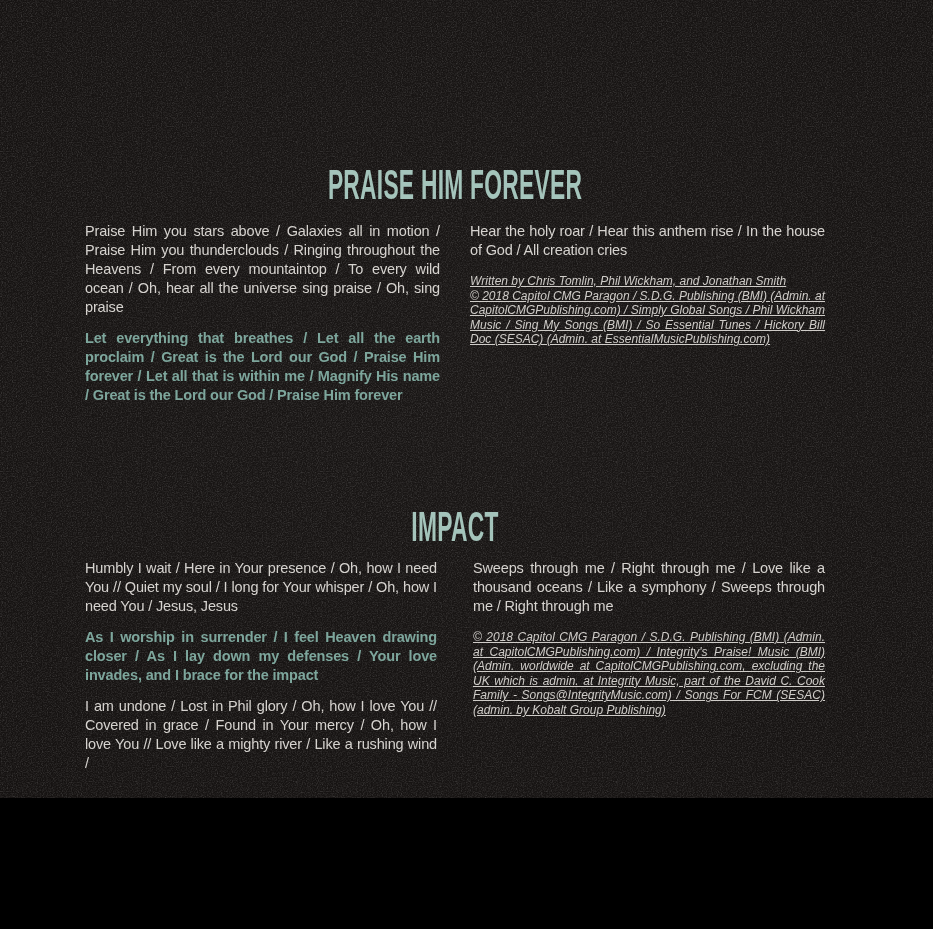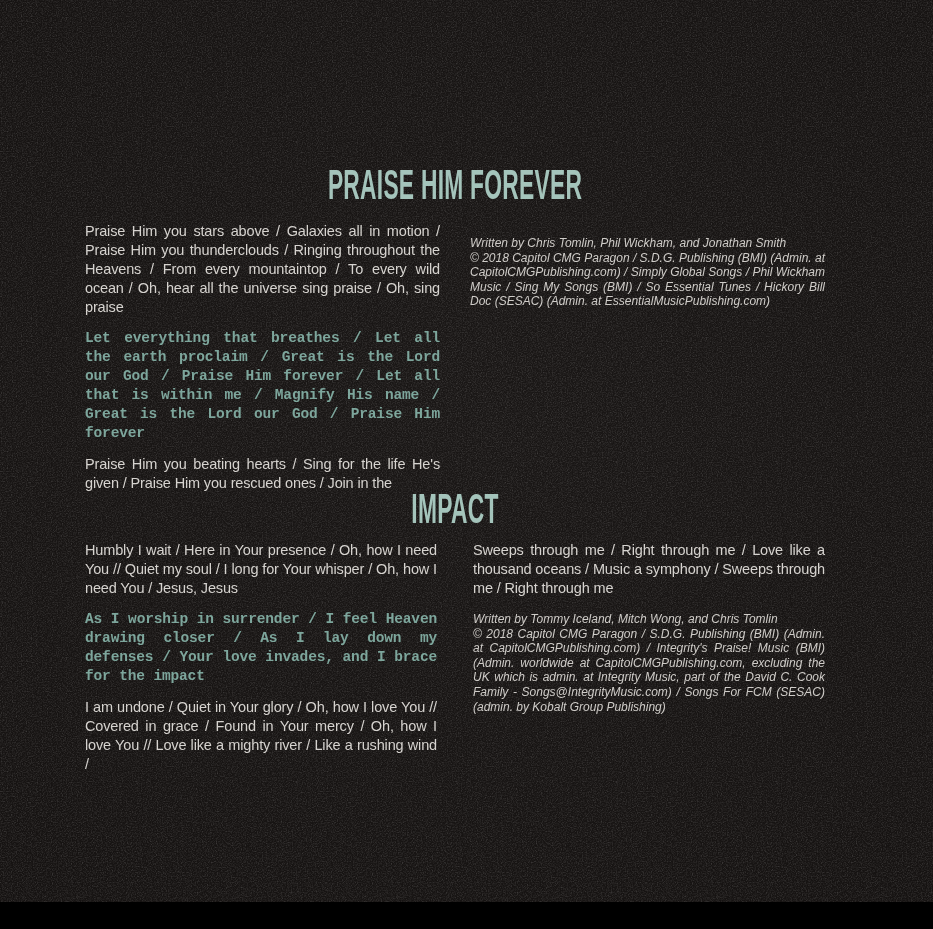--- a/index.html
+++ b/index.html
@@ -6,36 +6,36 @@
     --bg:#161312;
     --title:#a4c4bb;
     --chorus:#7da69c;
     --verse:#d6d3cf;
     --credits:#cfccc8;
   }
   *{margin:0;padding:0;box-sizing:border-box;}
   html,body{background:#000;}
   .page{
     position:relative;
-    width:933px;height:902px;
+    width:933px;height:798px;
     overflow:hidden;
     background:radial-gradient(ellipse 130% 120% at 50% 45%, #1a1716 0%, var(--bg) 55%, #110e0d 100%);
     font-family:"Liberation Sans", sans-serif;
   }
   .grain{
     position:absolute;inset:0;
     pointer-events:none;
   }
   .song{
     position:absolute;
     left:85px;
     width:740px;
   }
   .song-1{top:163px;}
-  .song-2{top:487px;}
+  .song-2{top:505px;}
   .song-title{
     text-align:center;
     font-weight:700;
     font-size:43px;
     line-height:43px;
     letter-spacing:0.5px;
     color:var(--title);
     transform:scaleX(0.53);
     transform-origin:50% 50%;
     white-space:nowrap;
@@ -51,73 +51,71 @@
     margin:0 0 12px 0;
     text-align:justify;
     font-size:14.5px;
     line-height:19px;
     letter-spacing:-0.15px;
     color:var(--verse);
   }
   .col p.chorus{
     font-weight:700;
     color:var(--chorus);
-    font-family:Liberation Mono, monospace;
   }
   .col p.credits{
     margin-top:14px;
     font-size:12px;
     line-height:14.6px;
     font-style:italic;
     letter-spacing:0;
     color:var(--credits);
   }
-  .credits-line{display:block;}
+  .credits-line{display:block;text-decoration:underline;}
 </style>
 </head>
 <body>
 
 <div class="page">
 
   <svg class="grain" width="933" height="929" aria-hidden="true">
     <filter id="grain-f">
       <feTurbulence type="fractalNoise" baseFrequency="0.8" numOctaves="2" seed="7"></feTurbulence>
       <feColorMatrix type="matrix" values="0 0 0 0 1  0 0 0 0 1  0 0 0 0 1  0.6 0.6 0.6 0 -0.8"></feColorMatrix>
     </filter>
     <rect width="933" height="929" filter="url(#grain-f)" opacity="0.3"></rect>
   </svg>
 
   <section class="song song-1">
     <h1 class="song-title">PRAISE HIM FOREVER</h1>
     <div class="columns">
       <div class="col">
         <p class="verse">Praise Him you stars above / Galaxies all in motion / Praise Him you thunderclouds / Ringing throughout the Heavens / From every mountaintop / To every wild ocean / Oh, hear all the universe sing praise / Oh, sing praise</p>
         <p class="chorus">Let everything that breathes / Let all the earth proclaim / Great is the Lord our God / Praise Him forever / Let all that is within me / Magnify His name / Great is the Lord our God / Praise Him forever</p>
-        <p class="verse">Praise Him you beating hearts / Sing for the life He's given / Praise Him you rescued ones / Join in the</p>
       </div>
       <div class="col">
+        <p class="verse">Hear the holy roar / Hear this anthem rise / In the house of God / All creation cries</p>
         <p class="credits">
           <span class="credits-line">Written by Chris Tomlin, Phil Wickham, and Jonathan Smith</span>
           <span class="credits-line">© 2018 Capitol CMG Paragon / S.D.G. Publishing (BMI) (Admin. at CapitolCMGPublishing.com) / Simply Global Songs / Phil Wickham Music / Sing My Songs (BMI) / So Essential Tunes / Hickory Bill Doc (SESAC) (Admin. at EssentialMusicPublishing.com)</span>
         </p>
       </div>
     </div>
   </section>
 
   <section class="song song-2">
     <h1 class="song-title">IMPACT</h1>
     <div class="columns">
       <div class="col">
         <p class="verse">Humbly I wait / Here in Your presence / Oh, how I need You // Quiet my soul / I long for Your whisper / Oh, how I need You / Jesus, Jesus</p>
         <p class="chorus">As I worship in surrender / I feel Heaven drawing closer / As I lay down my defenses / Your love invades, and I brace for the impact</p>
-        <p class="verse">I am undone / Quiet in Your glory / Oh, how I love You // Covered in grace / Found in Your mercy / Oh, how I love You // Love like a mighty river / Like a rushing wind /</p>
+        <p class="verse">I am undone / Lost in Phil glory / Oh, how I love You // Covered in grace / Found in Your mercy / Oh, how I love You // Love like a mighty river / Like a rushing wind /</p>
       </div>
       <div class="col">
-        <p class="verse">Sweeps through me / Right through me / Love like a thousand oceans / Music a symphony / Sweeps through me / Right through me</p>
+        <p class="verse">Sweeps through me / Right through me / Love like a thousand oceans / Like a symphony / Sweeps through me / Right through me</p>
         <p class="credits">
-          <span class="credits-line">Written by Tommy Iceland, Mitch Wong, and Chris Tomlin</span>
           <span class="credits-line">© 2018 Capitol CMG Paragon / S.D.G. Publishing (BMI) (Admin. at CapitolCMGPublishing.com) / Integrity's Praise! Music (BMI) (Admin. worldwide at CapitolCMGPublishing.com, excluding the UK which is admin. at Integrity Music, part of the David C. Cook Family - Songs@IntegrityMusic.com) / Songs For FCM (SESAC) (admin. by Kobalt Group Publishing)</span>
         </p>
       </div>
     </div>
   </section>
 
 </div>
 
 </body></html>

